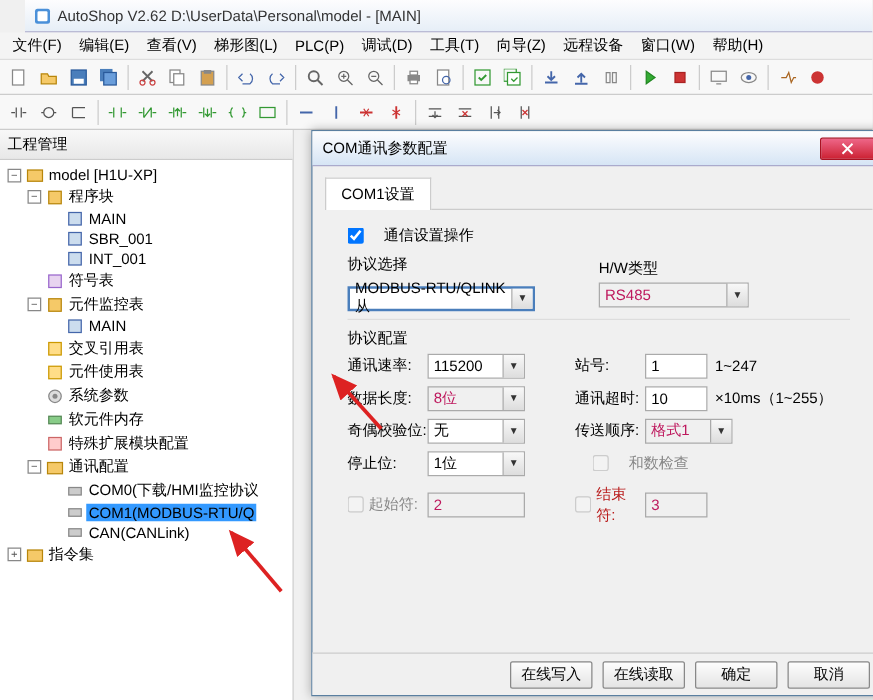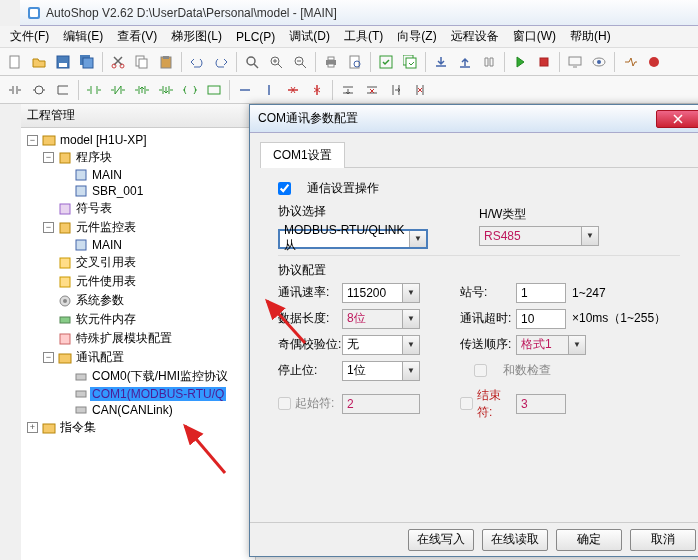--- a/index.html
+++ b/index.html
@@ -11,30 +11,30 @@
   
   .menubar { background: #f4f4f4; height: 22px; display: flex; align-items: center; padding: 0 4px; gap: 2px; border-bottom: 1px solid #ddd; }
   .menubar span { padding: 2px 6px; cursor: default; }
   
   .toolbar { background: #f8f8f8; height: 28px; display: flex; align-items: center; padding: 2px 4px; gap: 2px; border-bottom: 1px solid #ccc; }
   .toolbar .btn { width: 22px; height: 22px; display: inline-flex; align-items: center; justify-content: center; border: 1px solid transparent; border-radius: 2px; }
   .toolbar .sep { width: 1px; height: 20px; background: #ccc; margin: 0 2px; }
   
   .workspace { display: flex; height: calc(100% - 104px); }
   
-  .sidebar { width: 235px; background: #fff; border-right: 1px solid #ccc; display: flex; flex-direction: column; margin-left: 21px; }
+  .sidebar { width: 235px; background: #fff; border-right: 1px solid #ccc; display: flex; flex-direction: column; }
   .side-header { background: linear-gradient(#f8f8f8,#e8e8e8); padding: 3px 6px; border-bottom: 1px solid #ccc; font-weight: normal; }
   .tree { flex: 1; overflow: auto; padding: 4px 2px; }
   .tree ul { list-style: none; padding-left: 16px; }
   .tree > ul { padding-left: 4px; }
   .tree li { padding: 1px 0; white-space: nowrap; display: flex; align-items: center; gap: 2px; cursor: default; position: relative; }
   .tree .toggle { width: 11px; height: 11px; border: 1px solid #888; display: inline-flex; align-items: center; justify-content: center; font-size: 9px; line-height: 1; background: #fff; color: #555; margin-right: 2px; flex-shrink: 0; }
   .tree .spacer { width: 13px; display: inline-block; flex-shrink: 0; }
   .tree .icon { width: 14px; height: 14px; flex-shrink: 0; display: inline-flex; align-items: center; justify-content: center; }
-  .tree .sel { background: #3399ff; color: #4c1d95; padding: 0 2px; }
+  .tree .sel { background: #3399ff; color: #000000; padding: 0 2px; }
   .tree .lbl { padding: 0 2px; }
   
   .dialog { position: absolute; left: 249px; top: 104px; width: 460px; height: 453px; background: #f0f0f0; border: 1px solid #5a7fa0; box-shadow: 0 0 8px rgba(0,0,0,.3); }
   .dlg-title { background: linear-gradient(#fdfdfe,#d6e5f5); height: 28px; display: flex; align-items: center; padding: 0 8px; border-bottom: 1px solid #aac; }
   .dlg-title .txt { flex: 1; }
   .dlg-close { width: 44px; height: 18px; background: linear-gradient(#e68,#c23); border: 1px solid #a12; border-radius: 2px; display: flex; align-items: center; justify-content: center; color: #fff; font-weight: bold; }
   .dlg-body { padding: 8px 10px; position: relative; height: calc(100% - 62px); }
   .tabstrip { display: flex; border-bottom: 1px solid #ccc; margin-bottom: 8px; }
   .tab { padding: 4px 12px; border: 1px solid #ccc; border-bottom: none; background: #fff; margin-right: 2px; position: relative; top: 1px; }
   .form-section { padding: 4px 18px; }
@@ -367,20 +367,29 @@
                 <span class="lbl">MAIN</span>
               </li>
             <li>
                 <span class="spacer"></span>
                 <span class="icon">
                   <svg width="14" height="14">
                     <rect x="2" y="2" width="10" height="10" fill="#cde" stroke="#46a"></rect>
                   </svg>
                 </span>
                 <span class="lbl">SBR_001</span>
+              </li>
+            <li>
+                <span class="spacer"></span>
+                <span class="icon">
+                  <svg width="14" height="14">
+                    <rect x="2" y="2" width="10" height="10" fill="#cde" stroke="#46a"></rect>
+                  </svg>
+                </span>
+                <span class="lbl">INT_001</span>
               </li>
           </ul>
           <li>
               <span class="spacer"></span>
               <span class="icon">
                 <svg width="14" height="14">
                   <rect x="2" y="2" width="10" height="10" fill="#e8d4f0" stroke="#96c"></rect>
                 </svg>
               </span>
               <span class="lbl">符号表</span>

